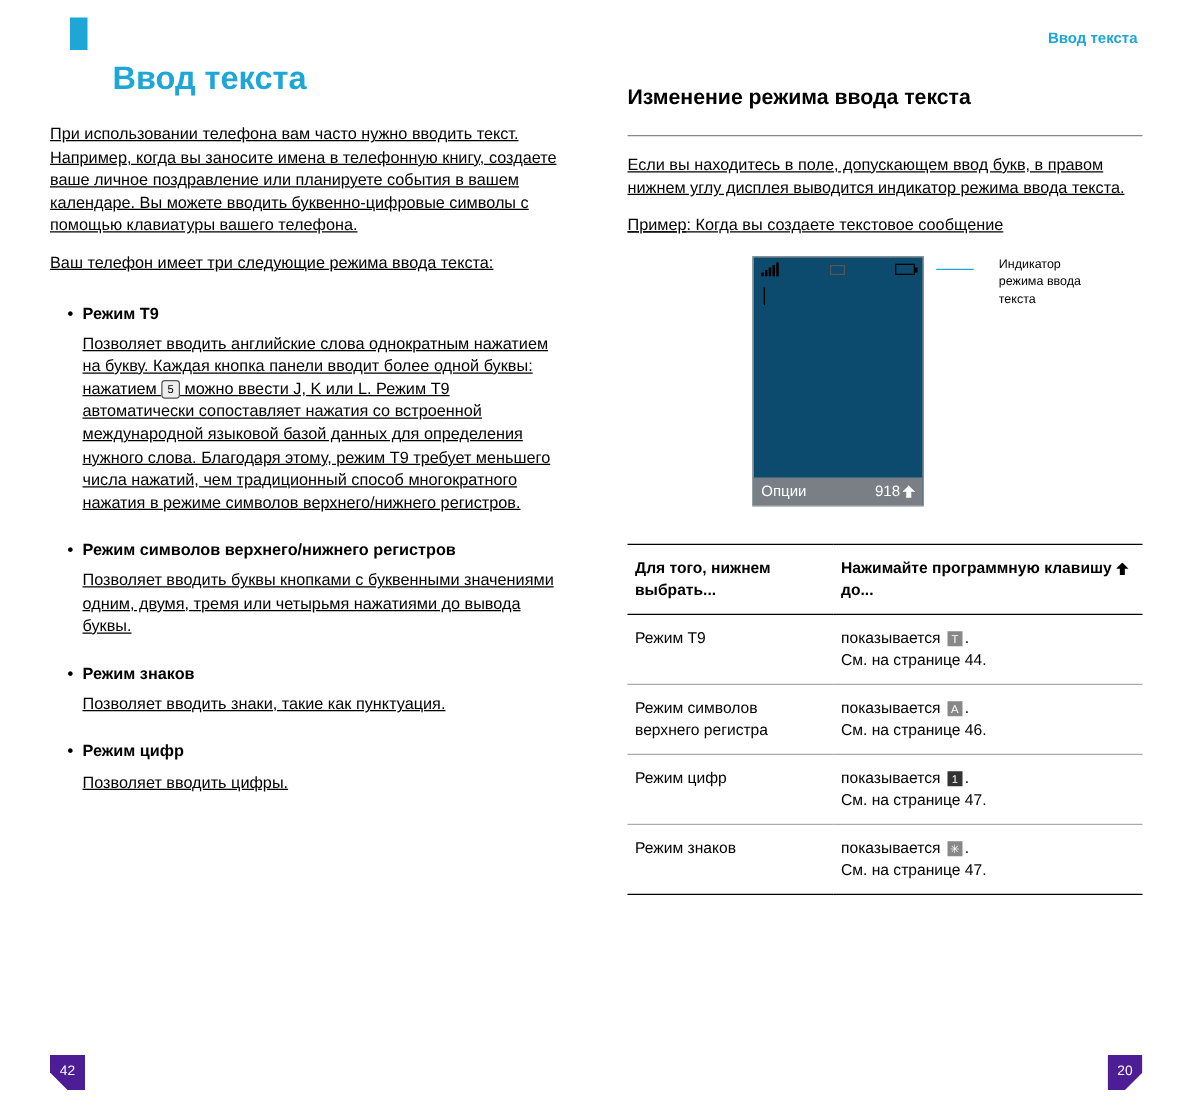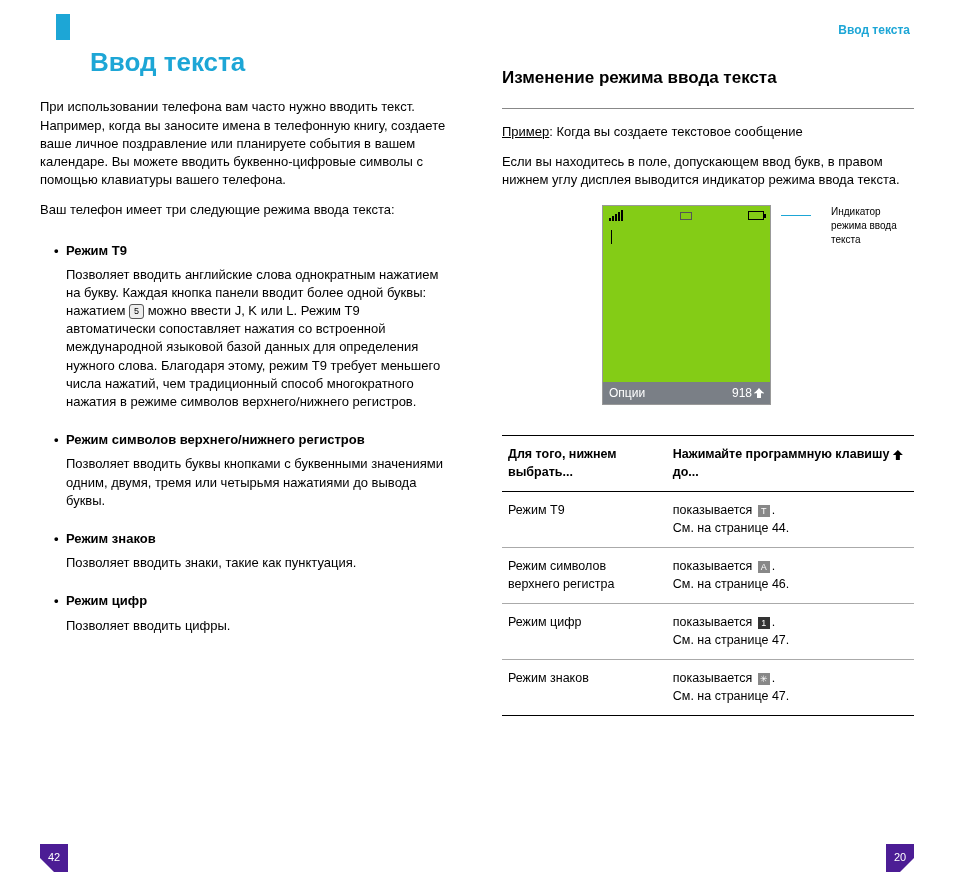--- a/index.html
+++ b/index.html
@@ -45,21 +45,21 @@
     font-size: 26px;
     font-weight: bold;
     margin: 24px 0 18px 50px;
   }
   h2.section {
     font-size: 17px;
     font-weight: bold;
     margin: 46px 0 18px 0;
   }
   .hr { border-bottom: 1px solid #888; margin-bottom: 14px; }
-  p { margin-bottom: 12px; }
+  p { margin-bottom: 12px; text-decoration: underline; }
   .bullet {
     margin: 10px 0 6px 14px;
     position: relative;
     padding-left: 12px;
     font-weight: bold;
   }
   .bullet::before {
     content: "•";
     position: absolute;
     left: 0;
@@ -68,24 +68,24 @@
   .desc { margin-left: 26px; margin-bottom: 10px; }
   .underline { text-decoration: underline; }
 
   .phone-fig {
     display: flex;
     align-items: flex-start;
     gap: 10px;
     margin: 4px 0 30px 100px;
   }
   .phone {
-    width: 169px;
+    width: 137px;
     height: 200px;
     border: 1px solid #999;
-    background: #84cc16;
+    background: #0c4a6e;
     position: relative;
   }
   .phone-status {
     display: flex;
     justify-content: space-between;
     align-items: center;
     padding: 4px 6px;
     font-size: 10px;
   }
   .signal-bars {
@@ -244,24 +244,24 @@
     <p class="desc">Позволяет вводить знаки, такие как пунктуация.</p>
 
     <div class="bullet">Режим цифр</div>
     <p class="desc">Позволяет вводить цифры.</p>
   </div>
 
   <div class="page">
     <h2 class="section">Изменение режима ввода текста</h2>
     <div class="hr"></div>
 
+    <p>Если вы находитесь в поле, допускающем ввод букв, в правом нижнем углу дисплея выводится индикатор режима ввода текста.</p>
     <p>
       <span class="underline">Пример</span><span>: Когда вы создаете текстовое сообщение</span>
     </p>
-    <p>Если вы находитесь в поле, допускающем ввод букв, в правом нижнем углу дисплея выводится индикатор режима ввода текста.</p>
 
     <div class="phone-fig">
       <div class="phone">
         <div class="phone-status">
           <span class="signal-bars">
             <span class="bar1"></span>
               <span class="bar2"></span>
               <span class="bar3"></span>
               <span class="bar4"></span>
               <span class="bar5"></span>

